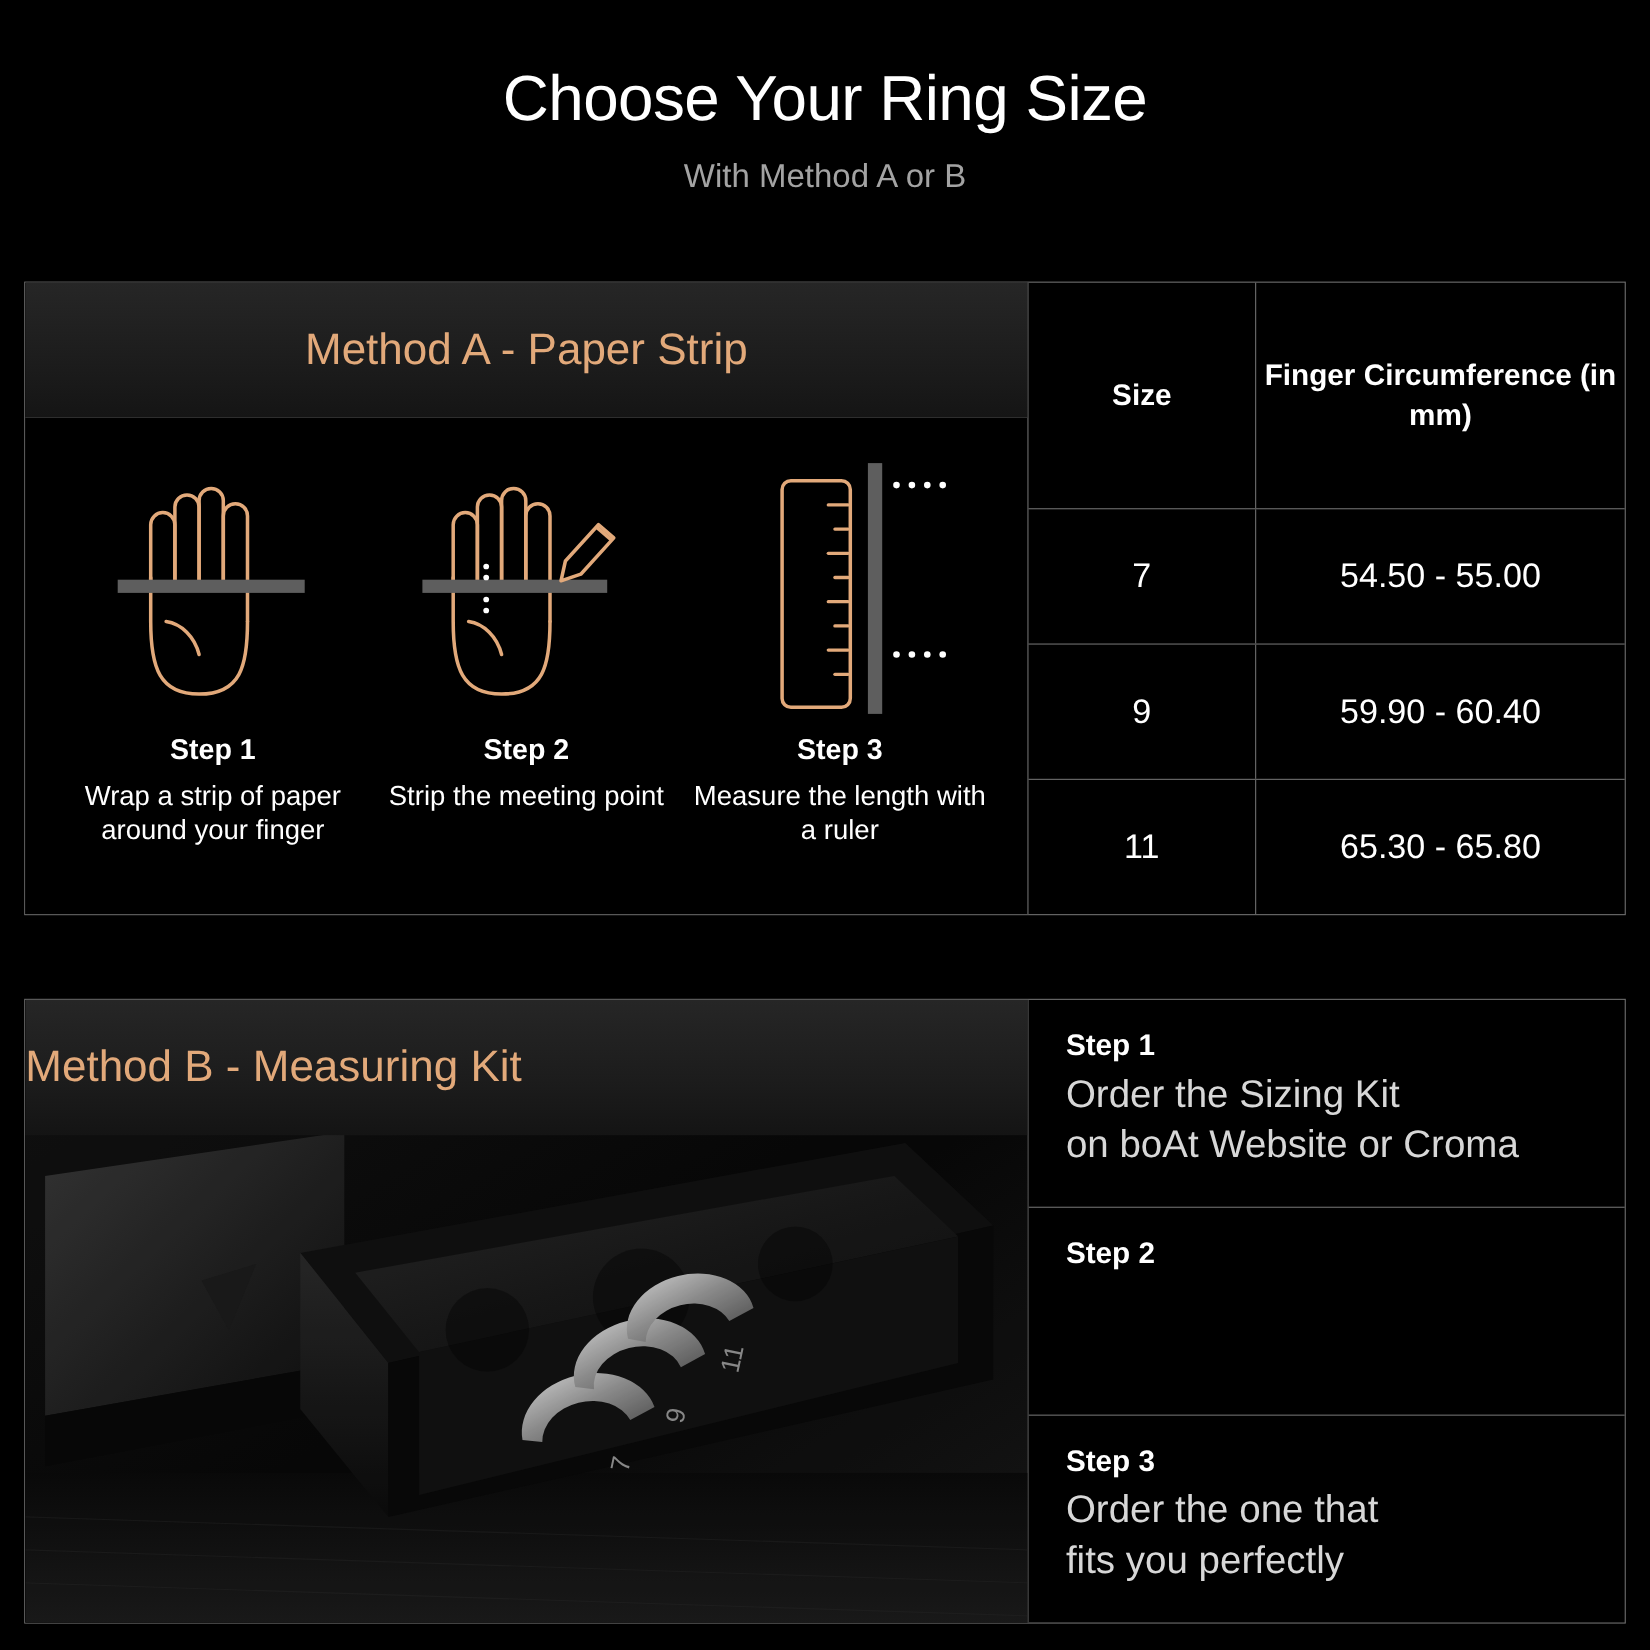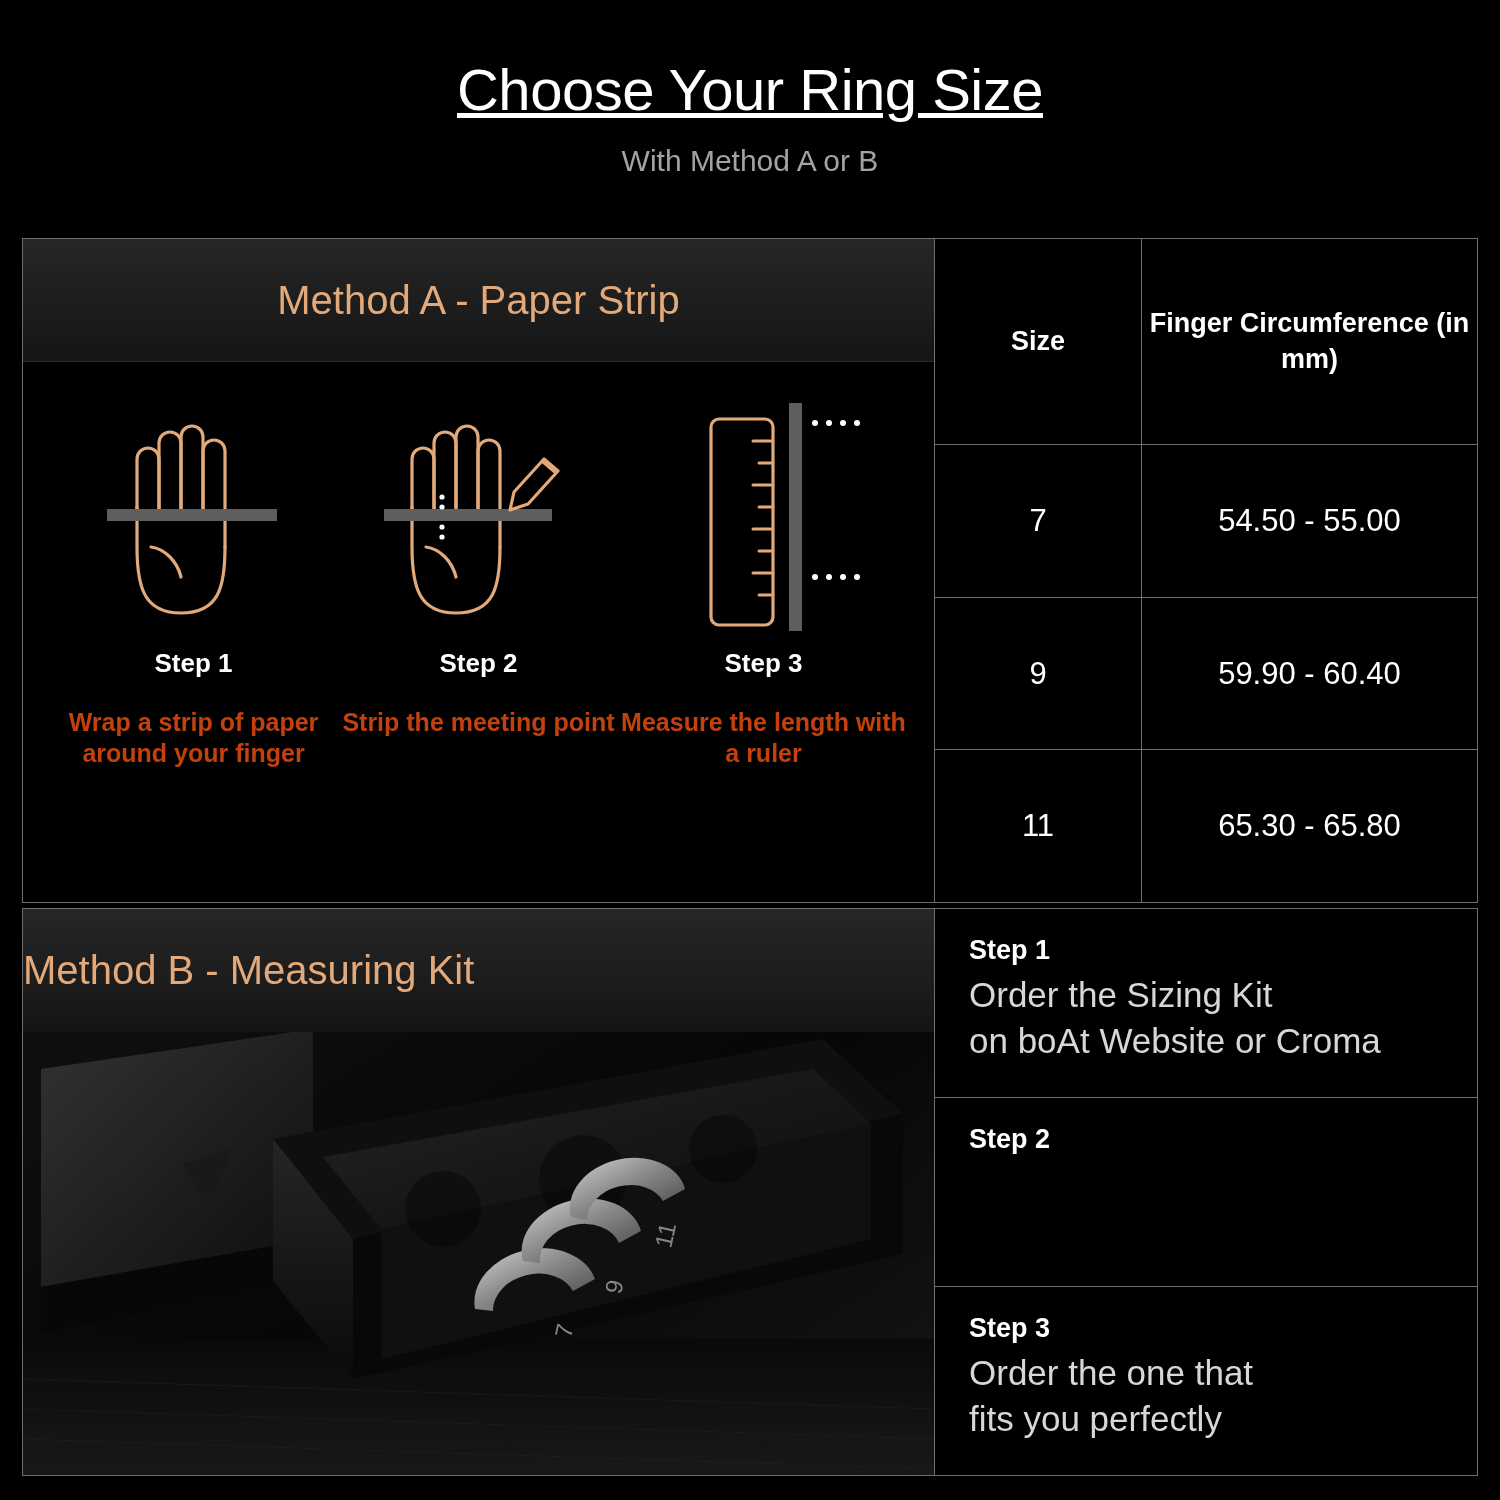--- a/index.html
+++ b/index.html
@@ -9,30 +9,30 @@
     font-family: "Liberation Sans", sans-serif;
     color: #fff;
     overflow: hidden;
   }
   .page { position: relative; width: 1500px; height: 1500px; padding: 0; }
 
   
   .header { text-align: center; padding-top: 58px; }
   .title {
     font-size: 58px; font-weight: 400; letter-spacing: -0.5px;
-    color: #ffffff; line-height: 1.1; text-decoration: underline;
+    color: #ffffff; line-height: 1.1;
   }
   .subtitle {
     font-size: 30px; color: #a3a3a3; margin-top: 22px; font-weight: 400;
   }
 
   
   .panel-a {
-    position: absolute; left: 22px; top: 238px;
-    width: 1456px; height: 665px;
+    position: absolute; left: 22px; top: 256px;
+    width: 1456px; height: 576px;
     border: 1px solid #6e6e6e;
     display: flex;
   }
   .a-left {
     width: 912px; height: 100%;
     border-right: 1px solid #6e6e6e;
     display: flex; flex-direction: column;
     background: #000;
   }
   .a-head {
@@ -41,21 +41,21 @@
     display: flex; align-items: center; justify-content: center;
     border-bottom: 1px solid #2e2e2e;
   }
   .a-head-text {
     color: #e2a97a; font-size: 40px; font-weight: 400;
   }
   .a-body { flex: 1; display: flex; justify-content: space-around; padding: 30px 28px 0 28px; }
   .step-col { width: 300px; text-align: center; display: flex; flex-direction: column; align-items: center; }
   .step-art { height: 250px; display: flex; align-items: center; justify-content: center; }
   .step-title { font-size: 26px; font-weight: bold; color: #fff; margin-top: 6px; }
-  .step-desc { font-size: 25px; color: #c2410c; margin-top: 28px; line-height: 1.25; font-weight: 700; }
+  .step-desc { font-size: 25px; color: #ffffff; margin-top: 12px; line-height: 1.25; font-weight: 400; }
 
   
   .a-right { flex: 1; display: flex; flex-direction: column; }
   .trow { display: flex; flex: 1; }
   .trow + .trow { border-top: 1px solid #6e6e6e; }
   .tcell { display: flex; align-items: center; justify-content: center; text-align: center; }
   .tcell.size-col { width: 207px; border-right: 1px solid #6e6e6e; }
   .tcell.circ-col { flex: 1; }
   .thead-row { flex: 0 0 205px; }
   .th { font-size: 27px; font-weight: bold; line-height: 1.3; }

